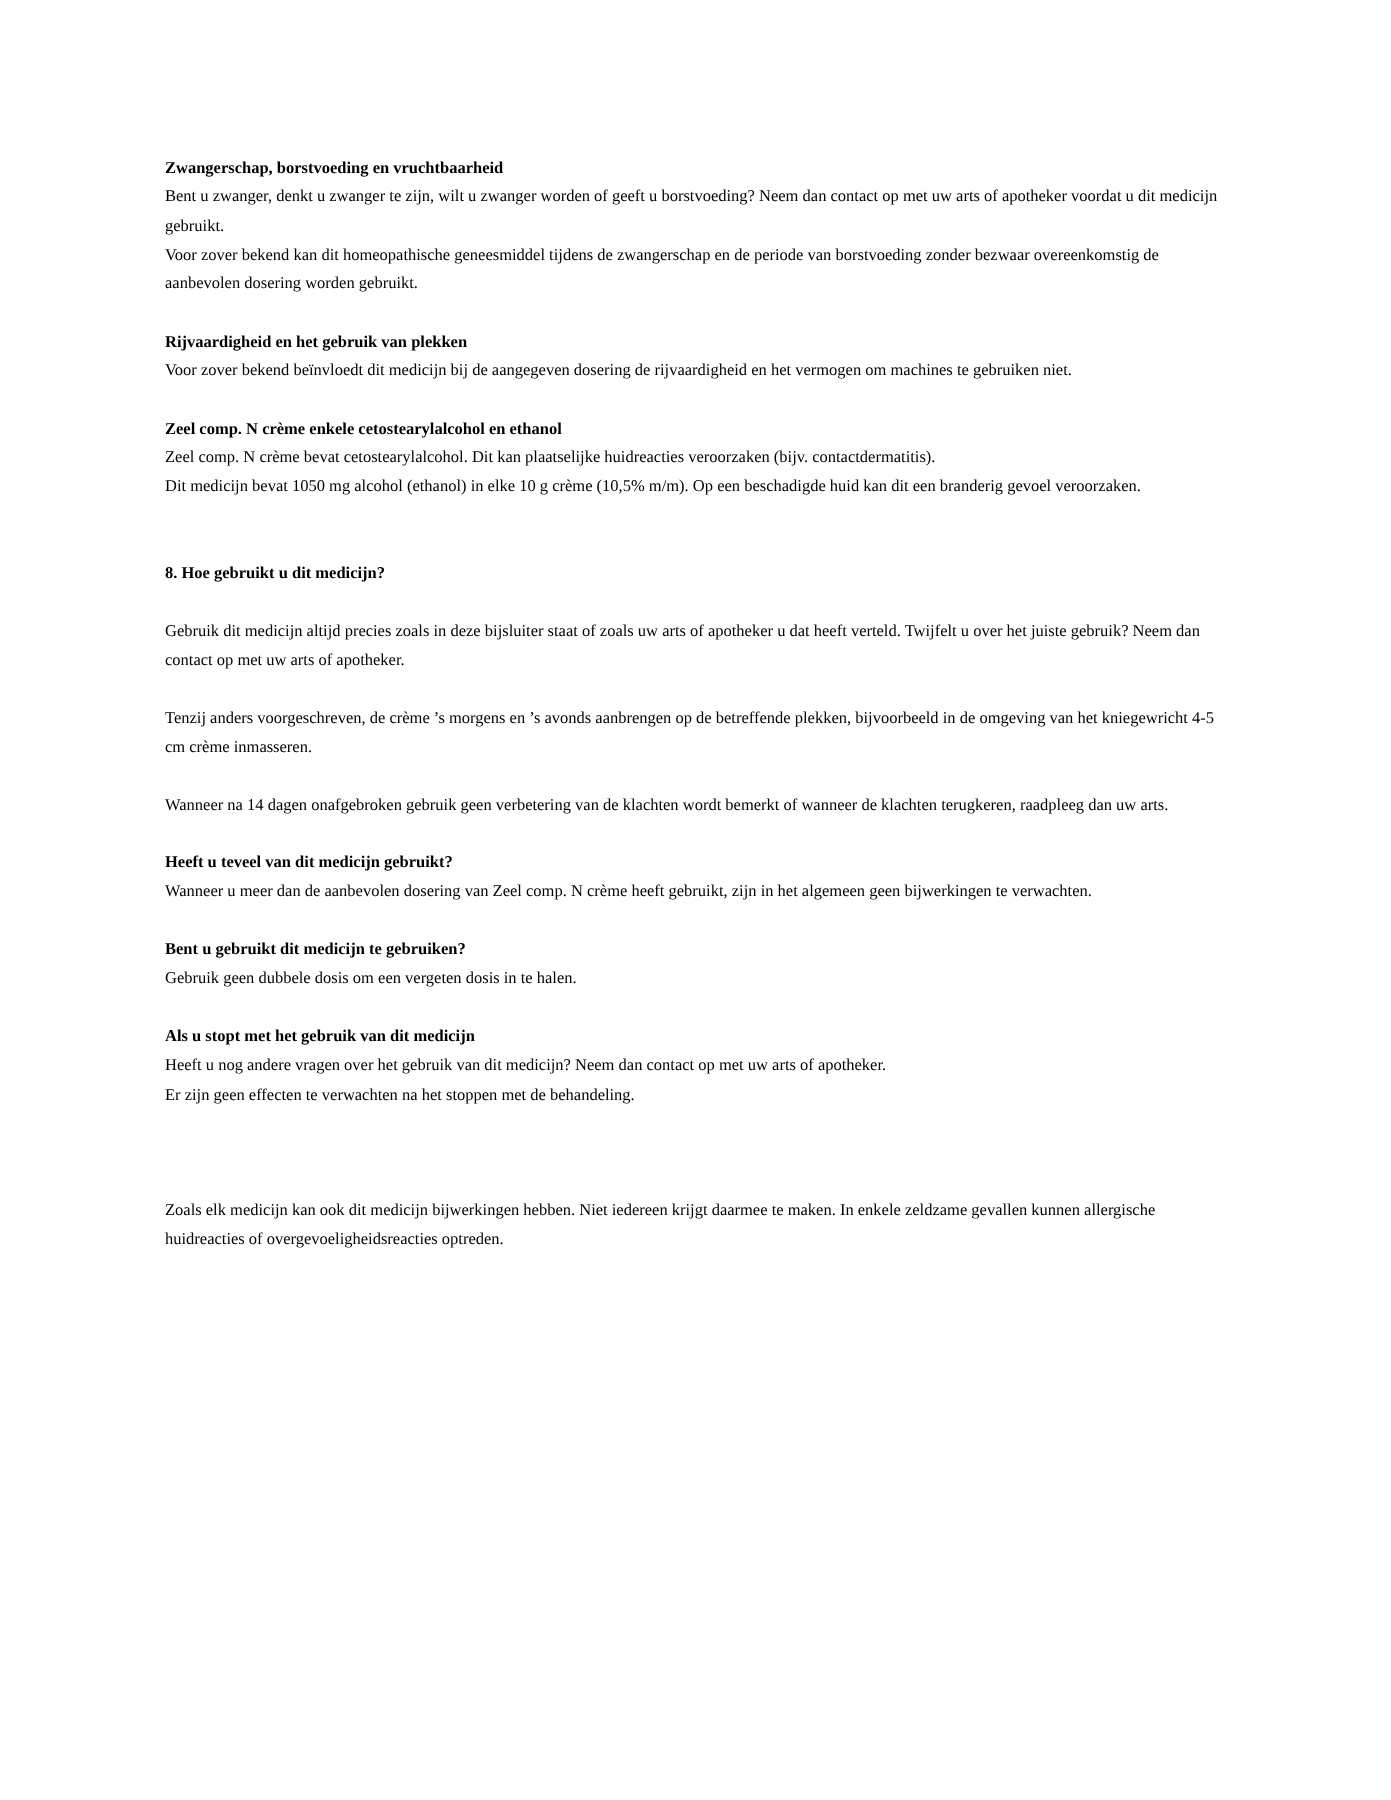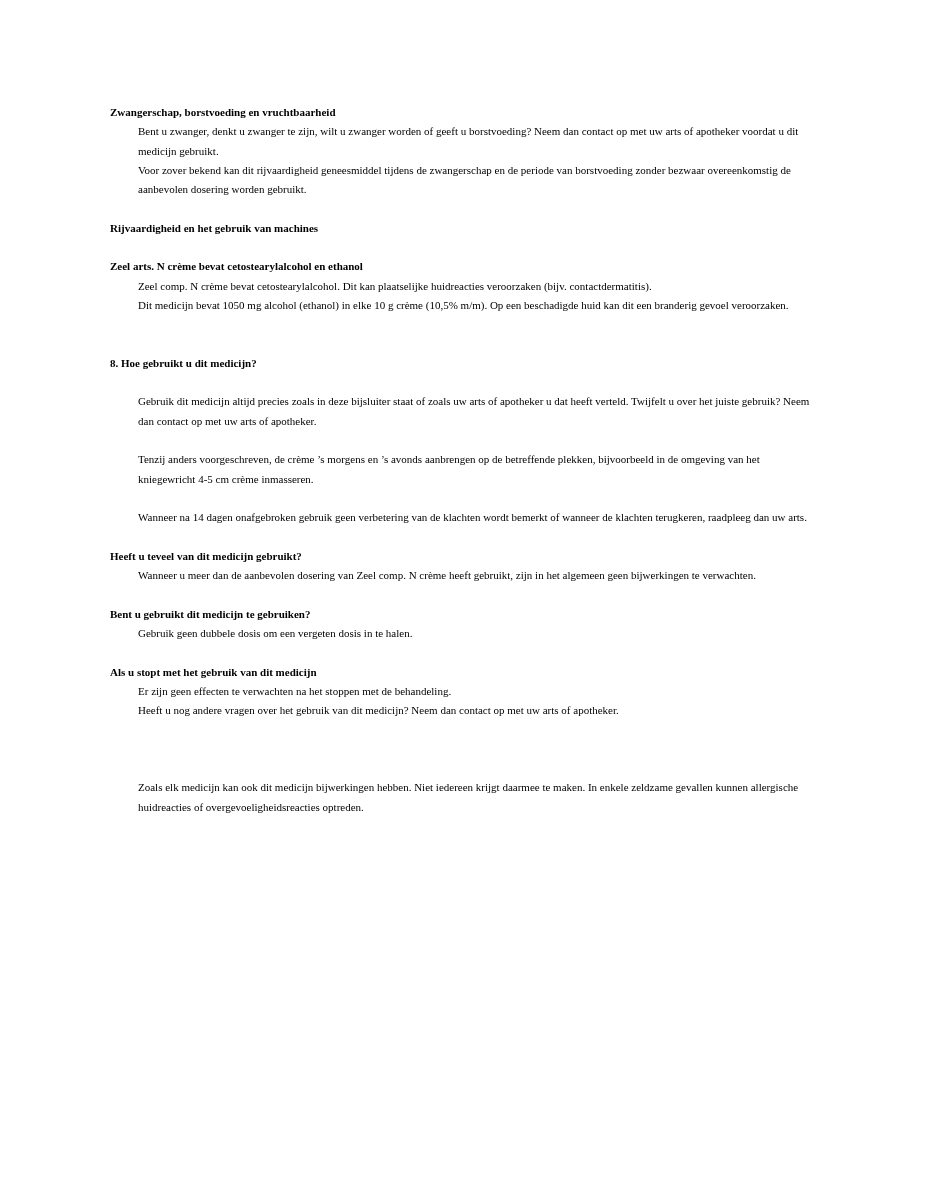--- a/index.html
+++ b/index.html
@@ -22,40 +22,40 @@
     font-size: 11px;
     line-height: 19.3px;
     color: #000000;
     text-align: left;
   }
   .h {
     font-weight: bold;
   }
   .p {
     font-weight: normal;
-    margin-left: 28px;
   }
   .sp1 { height: 19.3px; }
   .sp2 { height: 38.6px; }
 </style>
 </head>
 <body>
 
 <div class="page" style="background: rgb(255, 255, 255); color: rgb(0, 0, 0);">
   <div class="doc">
 
     <div class="h">Zwangerschap, borstvoeding en vruchtbaarheid</div>
     <div class="p">Bent u zwanger, denkt u zwanger te zijn, wilt u zwanger worden of geeft u borstvoeding? Neem dan contact op met uw arts of apotheker voordat u dit medicijn gebruikt.</div>
-    <div class="p">Voor zover bekend kan dit rijvaardigheid geneesmiddel tijdens de zwangerschap en de periode van borstvoeding zonder bezwaar overeenkomstig de aanbevolen dosering worden gebruikt.</div>
+    <div class="p">Voor zover bekend kan dit homeopathische geneesmiddel tijdens de zwangerschap en de periode van borstvoeding zonder bezwaar overeenkomstig de aanbevolen dosering worden gebruikt.</div>
     <div class="sp1"></div>
 
-    <div class="h">Rijvaardigheid en het gebruik van machines</div>
+    <div class="h">Rijvaardigheid en het gebruik van plekken</div>
+    <div class="p">Voor zover bekend beïnvloedt dit medicijn bij de aangegeven dosering de rijvaardigheid en het vermogen om machines te gebruiken niet.</div>
     <div class="sp1"></div>
 
-    <div class="h">Zeel arts. N crème bevat cetostearylalcohol en ethanol</div>
+    <div class="h">Zeel comp. N crème enkele cetostearylalcohol en ethanol</div>
     <div class="p">Zeel comp. N crème bevat cetostearylalcohol. Dit kan plaatselijke huidreacties veroorzaken (bijv. contactdermatitis).</div>
     <div class="p">Dit medicijn bevat 1050 mg alcohol (ethanol) in elke 10 g crème (10,5% m/m). Op een beschadigde huid kan dit een branderig gevoel veroorzaken.</div>
     <div class="sp2"></div>
 
     <div class="h">8. Hoe gebruikt u dit medicijn?</div>
     <div class="sp1"></div>
     <div class="p">Gebruik dit medicijn altijd precies zoals in deze bijsluiter staat of zoals uw arts of apotheker u dat heeft verteld. Twijfelt u over het juiste gebruik? Neem dan contact op met uw arts of apotheker.</div>
     <div class="sp1"></div>
     <div class="p">Tenzij anders voorgeschreven, de crème ’s morgens en ’s avonds aanbrengen op de betreffende plekken, bijvoorbeeld in de omgeving van het kniegewricht 4-5 cm crème inmasseren.</div>
     <div class="sp1"></div>
@@ -64,21 +64,21 @@
 
     <div class="h">Heeft u teveel van dit medicijn gebruikt?</div>
     <div class="p">Wanneer u meer dan de aanbevolen dosering van Zeel comp. N crème heeft gebruikt, zijn in het algemeen geen bijwerkingen te verwachten.</div>
     <div class="sp1"></div>
 
     <div class="h">Bent u gebruikt dit medicijn te gebruiken?</div>
     <div class="p">Gebruik geen dubbele dosis om een vergeten dosis in te halen.</div>
     <div class="sp1"></div>
 
     <div class="h">Als u stopt met het gebruik van dit medicijn</div>
+    <div class="p">Heeft u nog andere vragen over het gebruik van dit medicijn? Neem dan contact op met uw arts of apotheker.</div>
     <div class="p">Er zijn geen effecten te verwachten na het stoppen met de behandeling.</div>
-    <div class="p">Heeft u nog andere vragen over het gebruik van dit medicijn? Neem dan contact op met uw arts of apotheker.</div>
     <div class="sp2"></div>
 
     <div class="sp1"></div>
     <div class="p">Zoals elk medicijn kan ook dit medicijn bijwerkingen hebben. Niet iedereen krijgt daarmee te maken. In enkele zeldzame gevallen kunnen allergische huidreacties of overgevoeligheidsreacties optreden.</div>
 
   </div>
 </div>
 
 </body></html>

